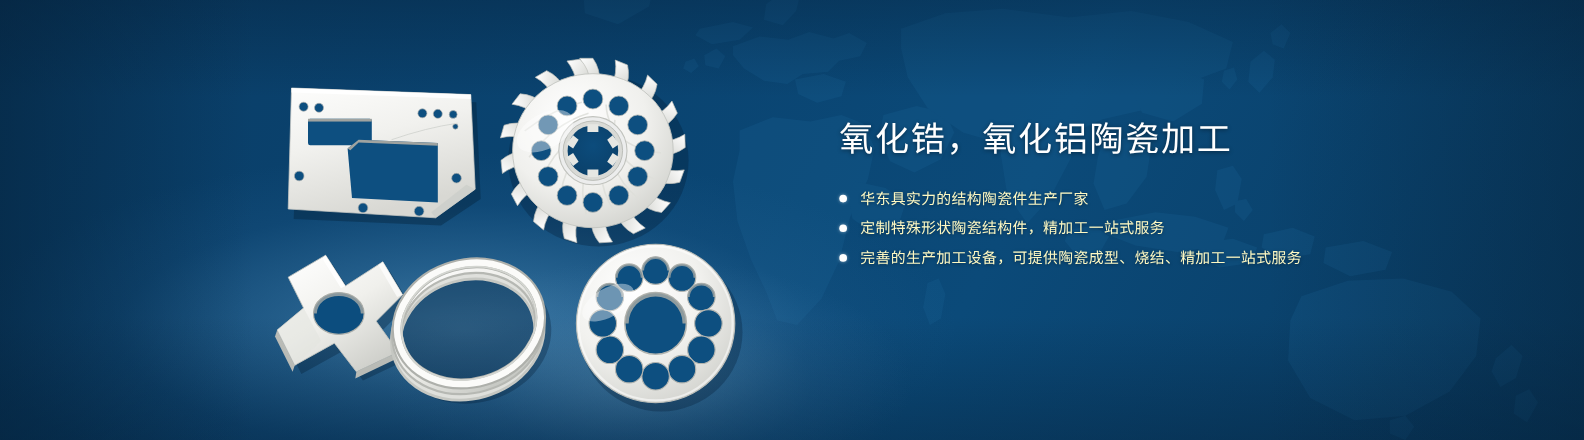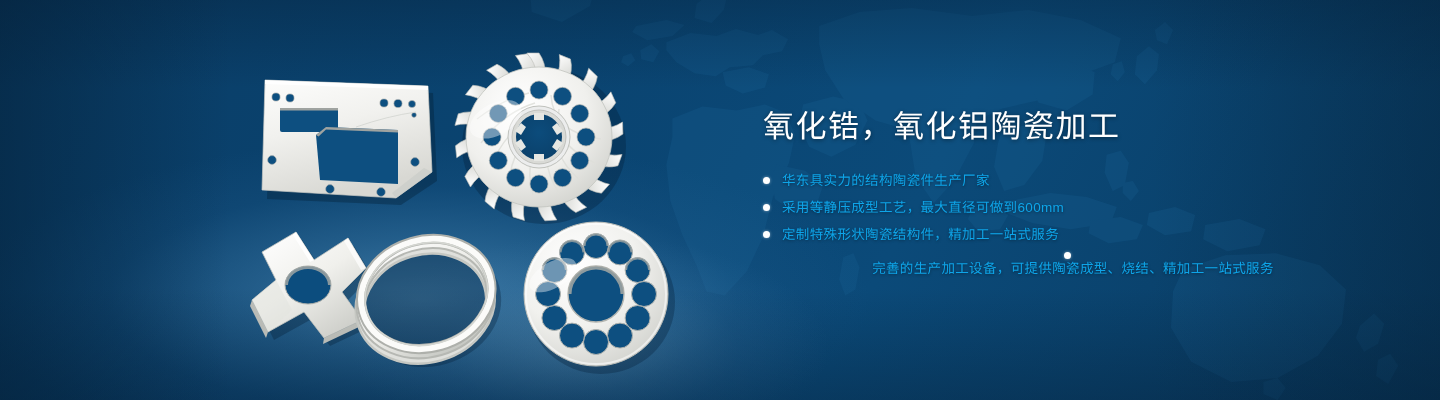--- a/index.html
+++ b/index.html
@@ -6,21 +6,21 @@
   html, body {
     margin: 0;
     padding: 0;
     background: #000;
   }
   #banner {
     position: relative;
     width: 1440px;
     height: 400px;
     overflow: hidden;
-    font-family: Liberation Sans, sans-serif;
+    font-family: Liberation Serif, serif;
     background: #0a4371;
   }
 
   
   .bg-base {
     position: absolute;
     inset: 0;
     background: linear-gradient(118deg, #0a3d66 0%, #0a4471 38%, #0b4a79 62%, #093a60 100%);
   }
   .bg-glow {
@@ -98,28 +98,28 @@
   }
   .bullets {
     list-style: none;
     margin: 26px 0 0 0;
     padding: 0;
   }
   .bullets li {
     display: flex;
     align-items: center;
     margin-bottom: 8px;
-    color: #0ea5e9;
+    color: #fef9c3;
     font-size: 13.5px;
     line-height: 19px;
     letter-spacing: 0.35px;
     text-shadow: 0 1px 3px rgba(0,0,0,0.4);
     white-space: nowrap;
   }
-  .bullets li:last-child { margin-bottom: 0; flex-direction: column; }
+  .bullets li:last-child { margin-bottom: 0; }
   .dot {
     flex: none;
     width: 7px;
     height: 7px;
     border-radius: 50%;
     background: #ffffff;
     margin-right: 12px;
     box-shadow: 0 0 3px rgba(255,255,255,0.5);
   }
 </style>
@@ -428,24 +428,20 @@
   <div class="copy">
     <h1 class="headline">氧化锆，氧化铝陶瓷加工</h1>
 
     <ul class="bullets">
       <li>
         <span class="dot"></span>
         <span>华东具实力的结构陶瓷件生产厂家</span>
       </li>
       <li>
         <span class="dot"></span>
-        <span>采用等静压成型工艺，最大直径可做到600mm</span>
-      </li>
-      <li>
-        <span class="dot"></span>
         <span>定制特殊形状陶瓷结构件，精加工一站式服务</span>
       </li>
       <li>
         <span class="dot"></span>
         <span>完善的生产加工设备，可提供陶瓷成型、烧结、精加工一站式服务</span>
       </li>
     </ul>
   </div>
 
 </div>

